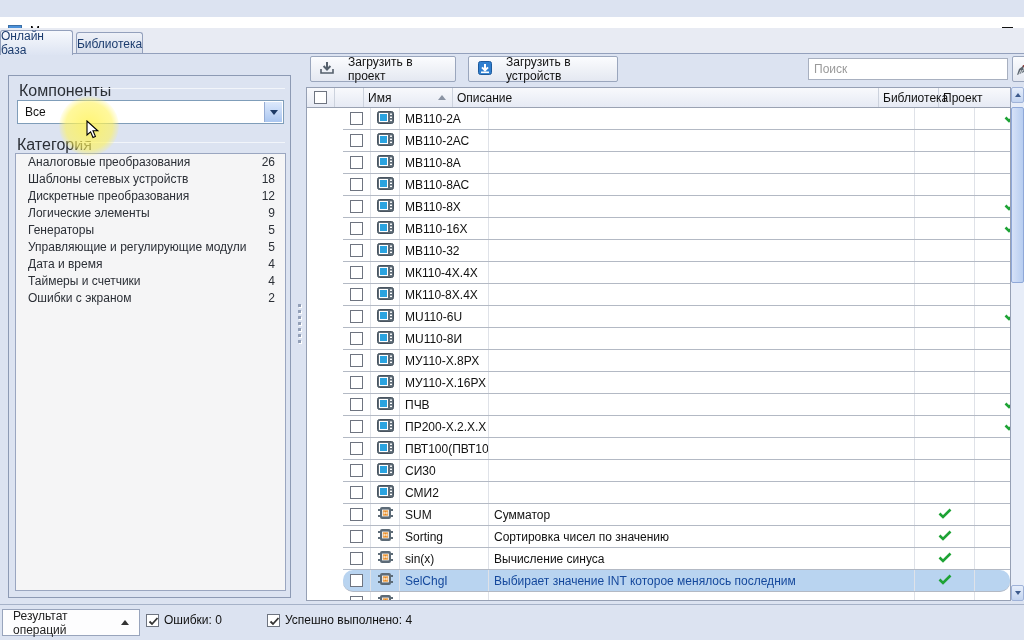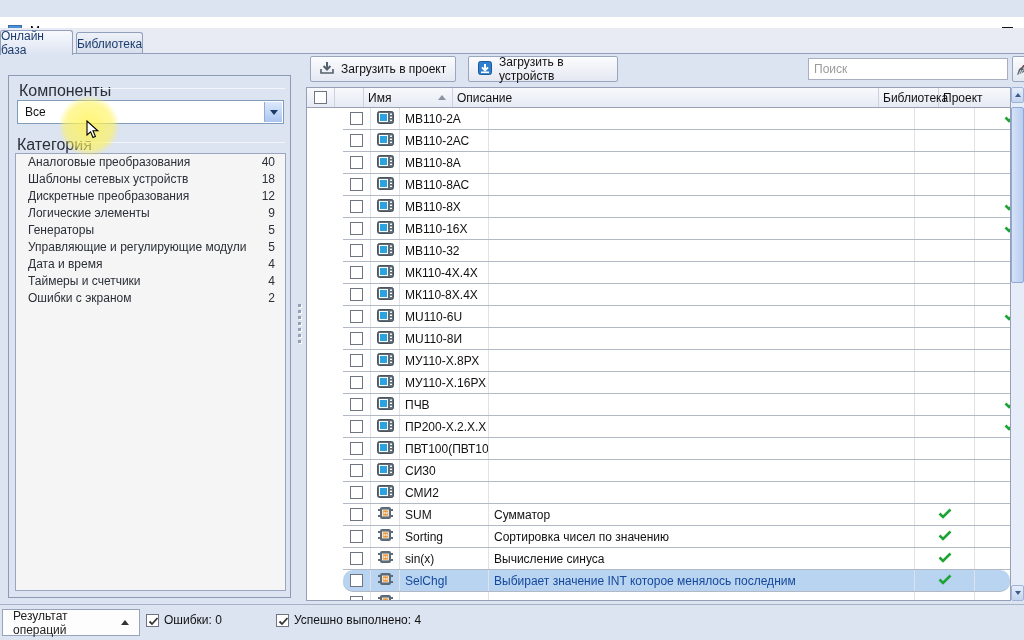--- a/index.html
+++ b/index.html
@@ -39,21 +39,21 @@
   .listbox { position:absolute; left:6px; top:77px; width:271px; height:438px; background:#f5f5f6; border:1px solid #9aa6c0; overflow:hidden; }
   .cat-item { height:17px; line-height:17px; display:flex; justify-content:space-between; padding:0 10px 0 12px; font-size:12px; color:#2b2f36; }
 
   
   .splitter-grip { position:absolute; left:296px; top:250px; width:6px; height:90px;
                    display:flex; flex-direction:column; align-items:center; gap:3px; }
   .grip-dot { width:3px; height:3px; background:#93a0b8; box-shadow:1px 1px 0 #fff; }
 
   
   .toolbar-btn { position:absolute; top:2px; height:26px; background:linear-gradient(#fbfcfe,#e4e8f1);
-                 border:1px solid #9aa6bd; border-radius:2px; display:flex; align-items:center; gap:6px;
+                 border:1px solid #9aa6bd; border-radius:2px; display:flex; align-items:center; gap:13px;
                  padding:0 8px; font-size:12px; color:#111; }
   .btn-load-project { left:310px; width:146px; }
   .btn-load-library { left:468px; width:150px; }
   .search-box { position:absolute; left:808px; top:4px; width:200px; height:22px; background:#fff; border:1px solid #a8b0c0;
                 font-family:"Liberation Sans",sans-serif; font-size:12px; padding:0 5px; color:#0f766e; }
   .search-box::placeholder { color:#9a9a9a; }
   .btn-broom { position:absolute; left:1012px; top:2px; width:26px; height:26px; background:linear-gradient(#fbfcfe,#e4e8f1);
                border:1px solid #9aa6bd; border-radius:2px; display:flex; align-items:center; padding-left:3px; }
 
   
@@ -78,21 +78,21 @@
   .vs-thumb { position:absolute; left:0; top:20px; width:13px; height:176px; background:linear-gradient(90deg,#d6e2f8,#b7cdf0); border:1px solid #8fa8d8; border-radius:2px; }
   .tri-up { width:0; height:0; border-left:3px solid transparent; border-right:3px solid transparent; border-bottom:4px solid #3c5a8c; }
   .tri-down { width:0; height:0; border-left:3px solid transparent; border-right:3px solid transparent; border-top:4px solid #3c5a8c; }
 
   
   .statusbar { position:absolute; left:0; top:604px; width:1024px; height:36px; background:#dce3f1; border-top:1px solid #a6b2c8; }
   .results-btn { position:absolute; left:2px; top:4px; width:138px; height:27px; background:#fdfdfe; border:1px solid #98a4bc;
                  display:flex; align-items:center; justify-content:space-between; padding:0 10px; font-size:12px; color:#222; }
   .results-arrow { width:0; height:0; border-left:4px solid transparent; border-right:4px solid transparent; border-bottom:5px solid #333; }
   .sb-check { position:absolute; top:8px; display:flex; align-items:center; gap:5px; font-size:12px; color:#111; }
-  .sb-errors { left:146px; } .sb-success { left:276px; }
+  .sb-errors { left:146px; } .sb-success { left:267px; }
   .cb-checked { width:13px; height:13px; background:#fff; border:1px solid #6e7480; position:relative; }
   .cb-checked svg { position:absolute; left:0px; top:0px; }
 
   
   .click-halo { position:absolute; left:59px; top:96px; width:60px; height:60px; border-radius:50%;
                 background:radial-gradient(circle, rgba(255,243,90,0.85) 0%, rgba(255,243,90,0.6) 55%, rgba(255,243,90,0) 73%);
                 z-index:50; pointer-events:none; }
   .cursor { position:absolute; left:86px; top:120px; z-index:51; pointer-events:none; }
 </style>
 </head>
@@ -139,21 +139,21 @@
           <span class="combo-arrow"></span>
         </span>
       </div>
 
       <span class="group-label" style="left:8px; top:60px;">Категория</span>
       <span class="etch-line" style="left:70px; top:66px; width:206px;"></span>
 
       <div class="listbox">
           <div class="cat-item">
             <span>Аналоговые преобразования</span>
-            <span>40</span>
+            <span>26</span>
           </div>
           <div class="cat-item">
             <span>Шаблоны сетевых устройств</span>
             <span>18</span>
           </div>
           <div class="cat-item">
             <span>Дискретные преобразования</span>
             <span>12</span>
           </div>
           <div class="cat-item">

